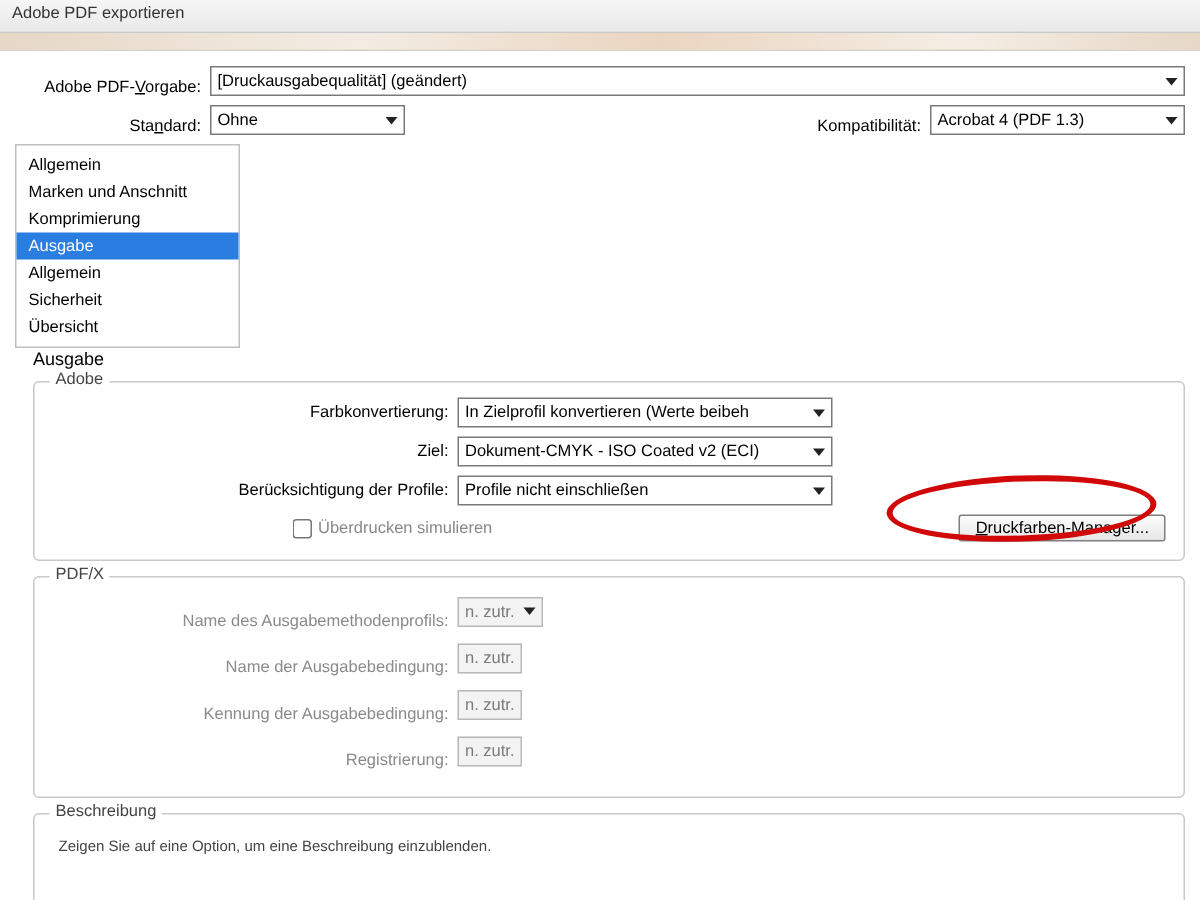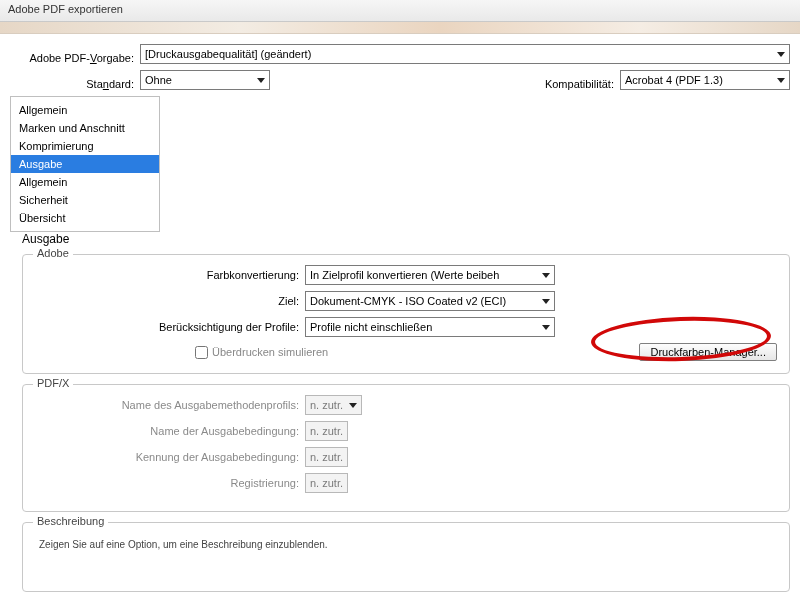--- a/index.html
+++ b/index.html
@@ -18,21 +18,21 @@
   .main { display:flex; margin-top:6px;flex-direction:column; }
   .sidebar { width:150px; border:1px solid #bfbfbf; background:#fff; padding:4px 0; }
   .sidebar-item { padding:3px 8px; cursor:default; font-size:11px; }
   .sidebar-item.selected { background:#2a7de1; color:#fff; }
   .panel { flex:1; padding-left:12px; }
   .panel-heading { font-size:12px; margin-bottom:8px; }
   .group { border:1px solid #c8c8c8; border-radius:4px; padding:10px 12px 12px 12px; margin-bottom:10px; position:relative; }
   .group-title { position:absolute; top:-8px; left:10px; background:#fff; padding:0 4px; font-size:11px; color:#444; }
   .frow { display:flex; align-items:center; margin-bottom:6px; }
   .flabel { text-align:right; padding-right:6px; color:#000; }
-  .flabel.dis { color:#8a8a8a; }
+  .flabel.dis { color:#8a8a8a;margin-top:13px; }
   .fselect { flex:1; max-width:250px; }
   .fval.dis .select { color:#7a7a7a; border-color:#b8b8b8; background:#f3f3f3; }
   .checkbox { display:inline-flex; align-items:center; gap:4px; color:#888; }
   .checkbox input { width:13px; height:13px; }
   .btn { border:1px solid #7f7f7f; background:linear-gradient(#fdfdfd,#e6e6e6); padding:2px 10px; font-size:11px; border-radius:2px; }
   .btn span.under { text-decoration:underline; }
   .ink-row { display:flex; align-items:center; justify-content:space-between; margin-top:6px; padding-left:160px; }
   .red-ring { position:absolute; border:4px solid #d10808; border-radius:50%/50%; width:180px; height:44px; right:6px; bottom:0px; pointer-events:none; transform:rotate(-2deg); }
   .desc-text { font-size:10px; color:#444; padding:6px 4px; }
   .farbe-label-col { width:270px; }

